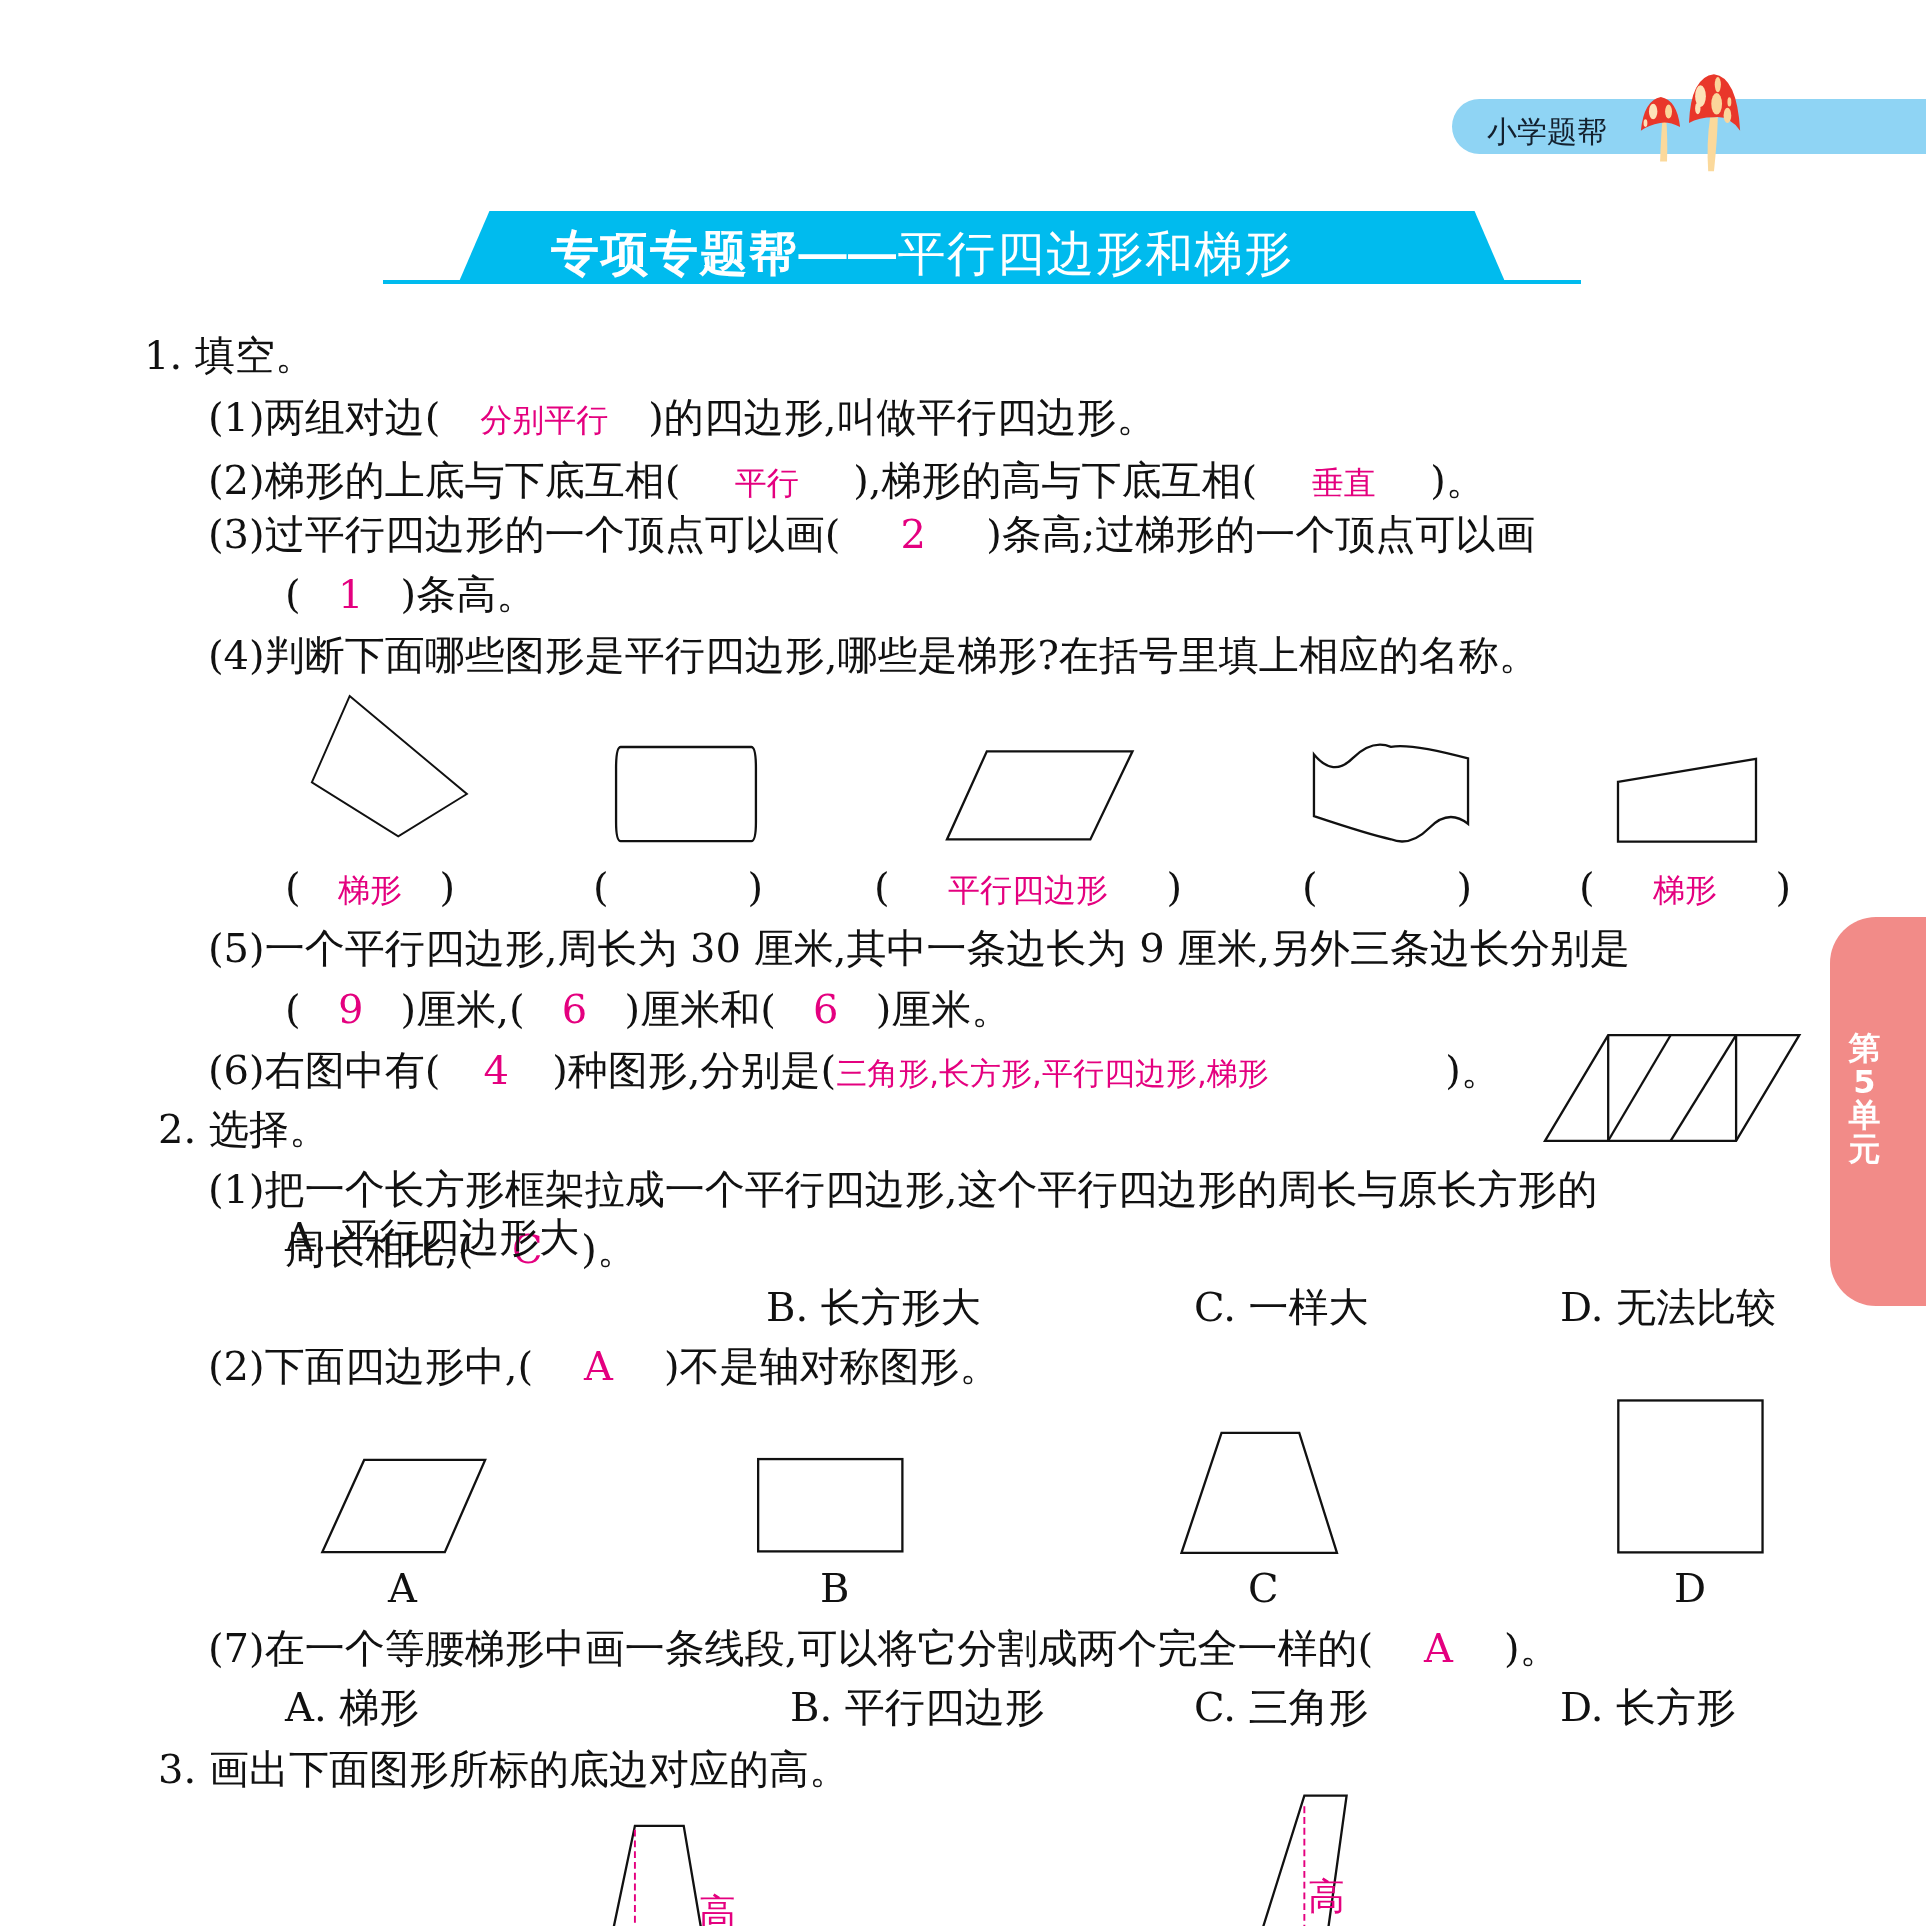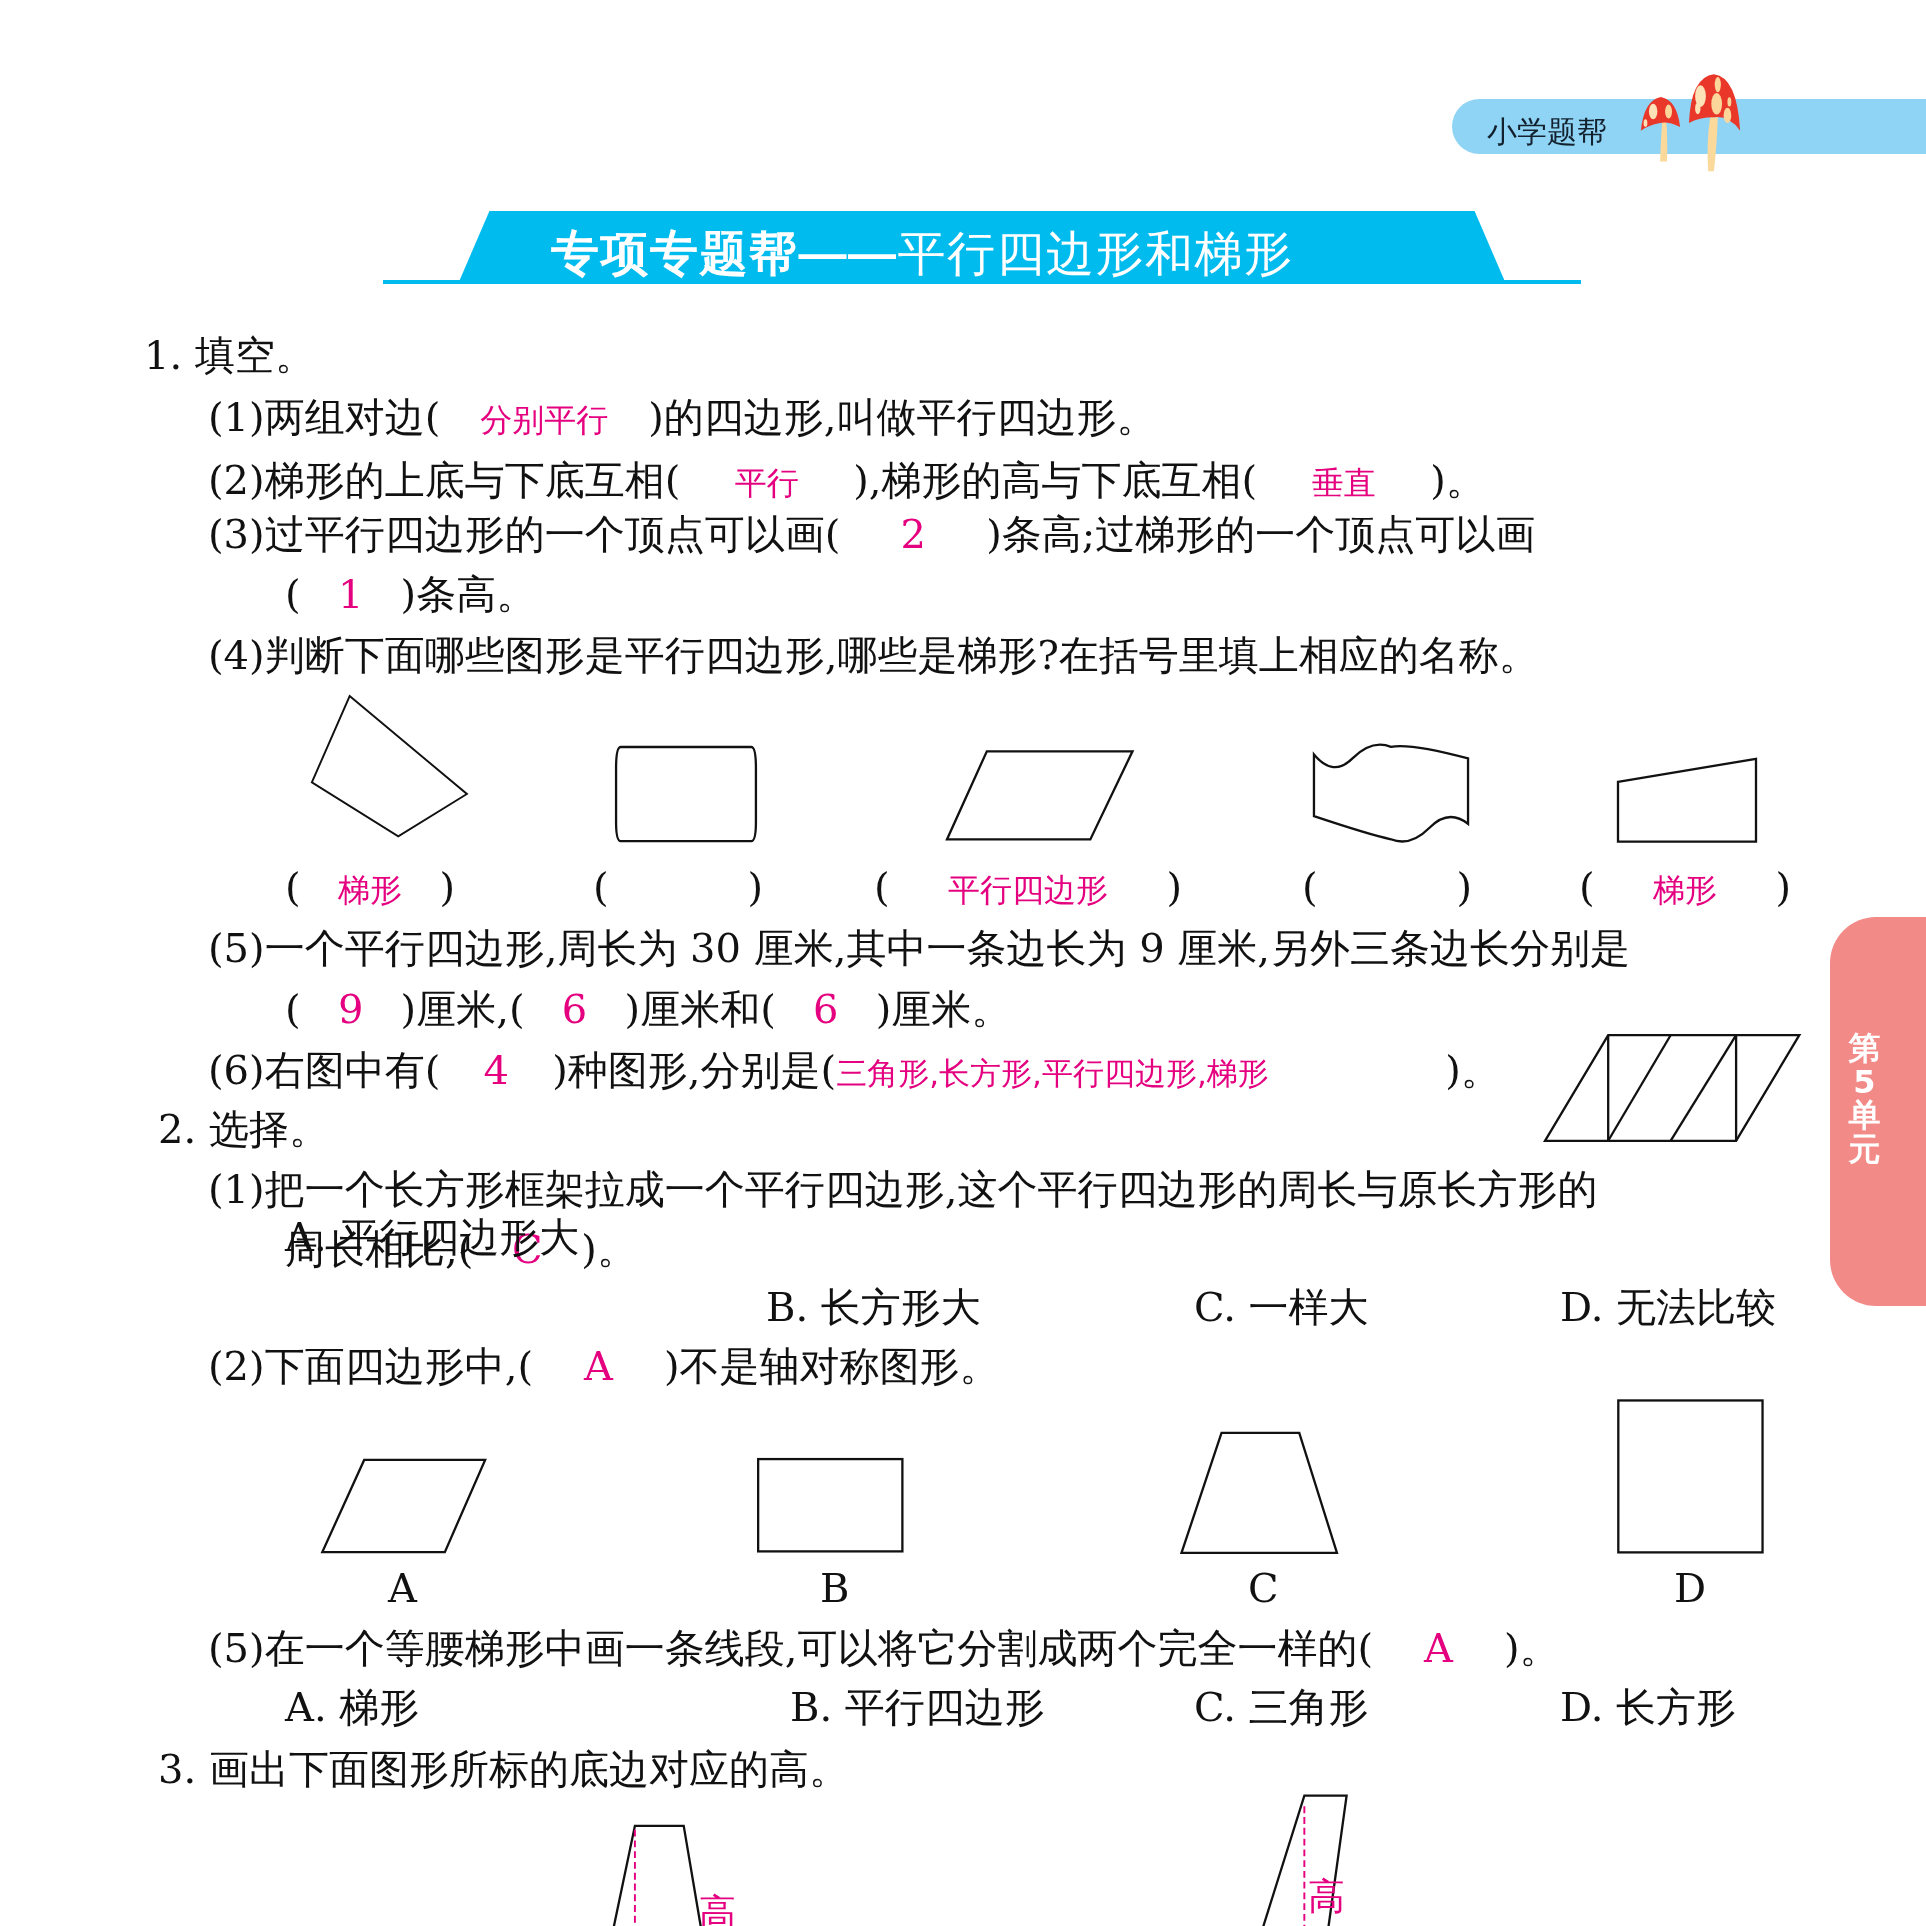--- a/index.html
+++ b/index.html
@@ -145,21 +145,21 @@
 </svg>
 <svg style="left:1616px;top:1398px;" width="150" height="158" viewBox="0 0 390 410">
   <rect x="6" y="6" width="375" height="395" fill="none" stroke="#111" stroke-width="6"></rect>
 </svg>
 <div class="abs txt" style="left:388px;top:1568px;">A</div>
 <div class="abs txt" style="left:820px;top:1568px;">B</div>
 <div class="abs txt" style="left:1248px;top:1568px;">C</div>
 <div class="abs txt" style="left:1674px;top:1568px;">D</div>
 
 <div class="abs txt" style="left:208px;top:1628px;">
-  <span>(5)在一个等腰梯形中画一条线段,可以将它分割成两个完全一样的(</span><span class="ans-serif" style="display:inline-block;width:131px;text-align:center;">A</span><span>)。</span>
+  <span>(7)在一个等腰梯形中画一条线段,可以将它分割成两个完全一样的(</span><span class="ans-serif" style="display:inline-block;width:131px;text-align:center;">A</span><span>)。</span>
 </div>
 <div class="abs txt" style="left:285px;top:1687px;">A. 梯形</div>
 <div class="abs txt" style="left:790px;top:1687px;">B. 平行四边形</div>
 <div class="abs txt" style="left:1194px;top:1687px;">C. 三角形</div>
 <div class="abs txt" style="left:1560px;top:1687px;">D. 长方形</div>
 
 <div class="abs txt" style="left:158px;top:1749px;">3. 画出下面图形所标的底边对应的高。</div>
 
 <svg style="left:593px;top:1822px;" width="216" height="146" viewBox="0 0 560 380">
   <g fill="none" stroke="#111" stroke-width="6">

